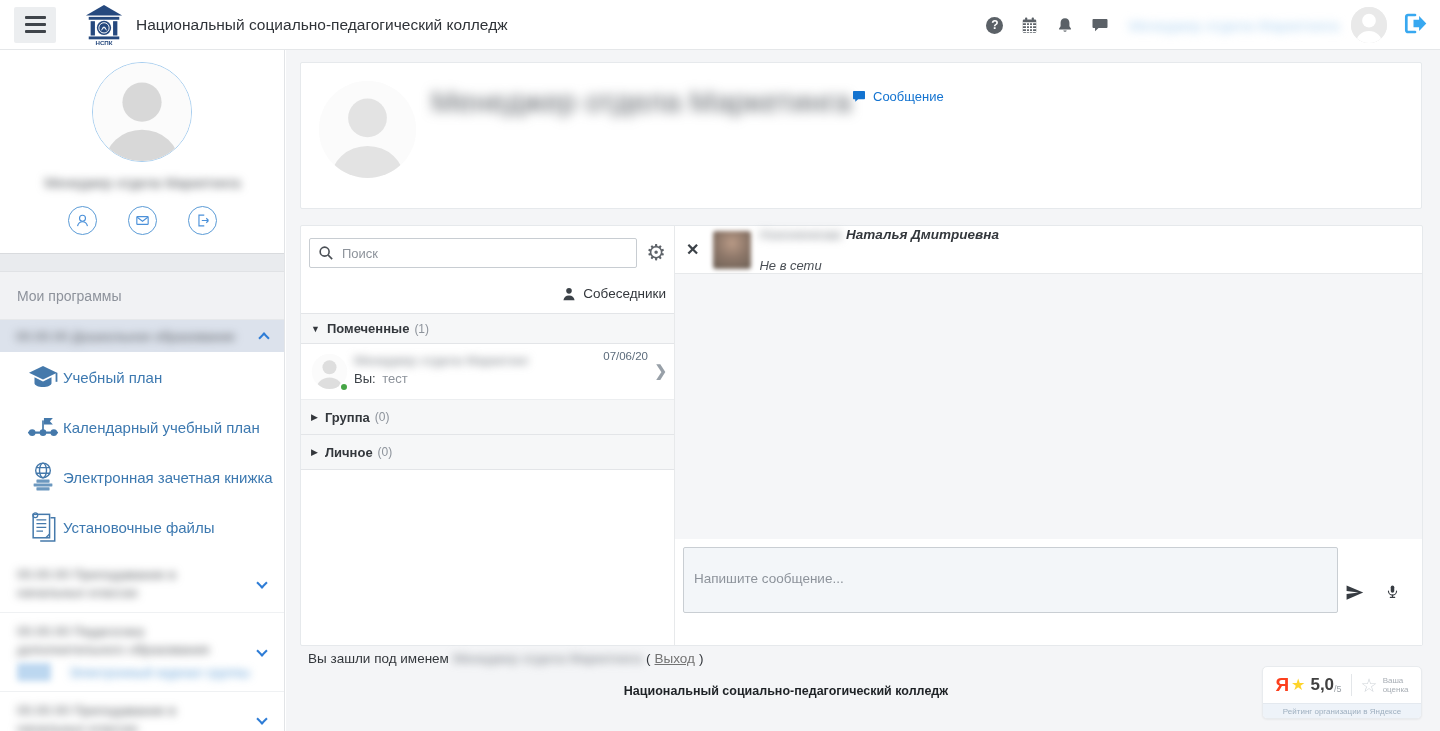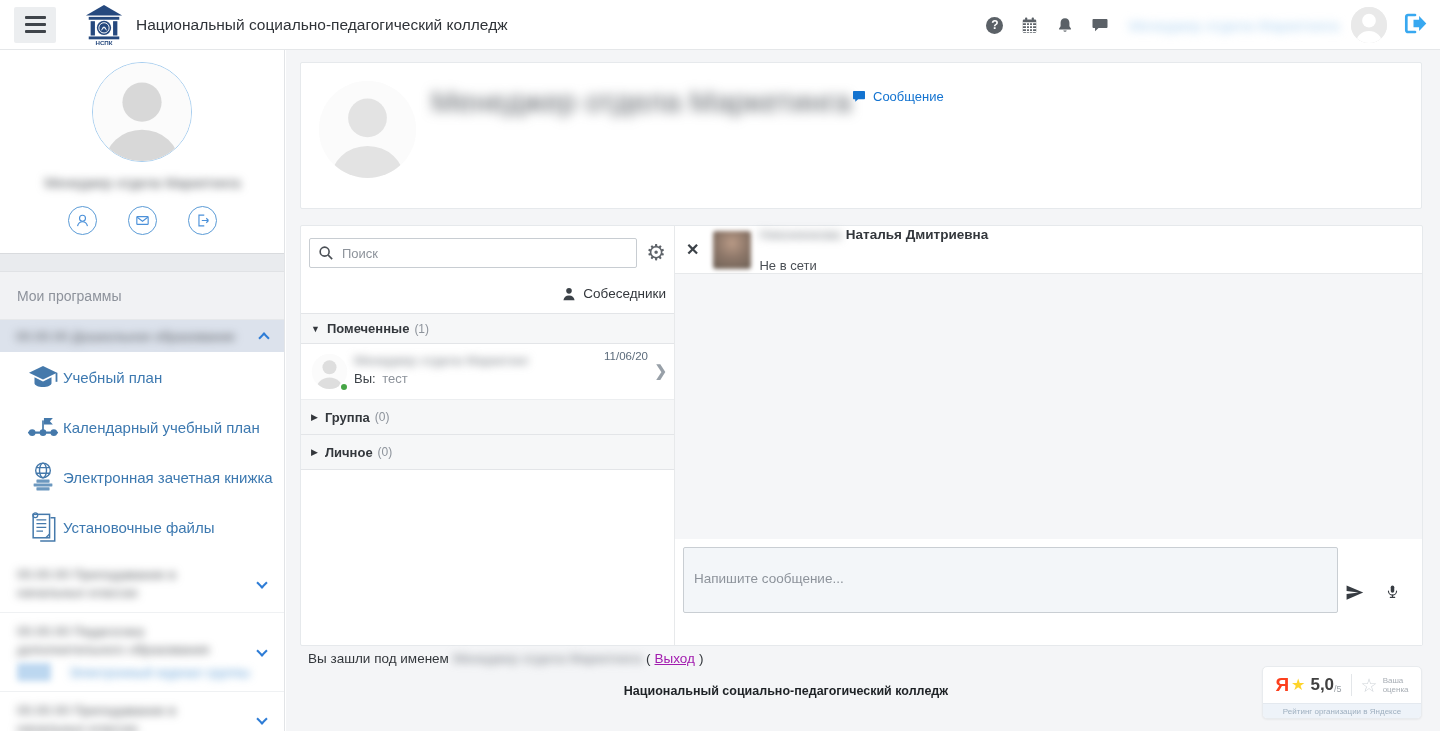--- a/index.html
+++ b/index.html
@@ -108,38 +108,38 @@
   .conv-last .txt { color:#8d939b; margin-left:3px; }
   .conv-date { position:absolute; right:26px; top:6px; font-size:11.5px; color:#5b6b7b; }
   .conv-chev { position:absolute; right:7px; top:18px; font-size:15px; color:#98a0a8; font-weight:bold; }
 
   .msg-right { flex:1; display:flex; flex-direction:column; }
   .chat-head { height:48px; border-bottom:1px solid #e7e9eb; display:flex; align-items:center; padding-left:11px; }
   .chat-close { font-size:16px; font-weight:bold; color:#3c4248; cursor:pointer; line-height:1; }
   .chat-avatar { width:38px; height:38px; border-radius:3px; margin-left:14px; flex:none;
                  background:radial-gradient(circle at 50% 32%, #b99a86 0%, #8d7769 48%, #6d6055 100%);
                  filter:blur(2px); }
-  .chat-id { margin-left:8px; }
+  .chat-id { margin-left:8px;font-style:italic; }
   .chat-name-row { font-size:13.5px; display:flex; align-items:center; gap:5px; }
   .chat-name-row .visible-name { font-weight:bold; color:#33373c; }
   .chat-status { font-size:13px; color:#4a4f55; margin-top:16px; }
   .chat-body { flex:1; background:#f5f6f8; }
   .chat-input-zone { position:relative; height:106px; background:#fff; }
   .chat-input-zone textarea { position:absolute; left:8px; top:8px; width:655px; height:66px; resize:none;
                               background:#f3f6f9; border:1px solid #c9ced3; border-radius:2px;
                               padding:23px 10px; font-size:13.5px; color:#33373c; outline:none;
                               font-family:"Liberation Sans", sans-serif; }
   .chat-input-zone textarea::placeholder { color:#8d939b; }
   .send-btn { position:absolute; right:58px; top:44px; cursor:pointer; }
   .mic-btn  { position:absolute; right:22px; top:42px; cursor:pointer; }
 
   
   .login-line { position:absolute; left:22px; top:601px; font-size:13.5px; color:#33373c;
                 display:flex; align-items:center; gap:4px; }
-  .login-line .logout-link { color:#a21caf; text-decoration:underline; cursor:pointer; }
+  .login-line .logout-link { color:#737373; text-decoration:underline; cursor:pointer; }
   .footer-college { position:absolute; left:0; top:634px; width:1000px; text-align:center;
                     font-size:12.5px; font-weight:bold; color:#1e2226; }
   .ya-badge { position:absolute; left:976px; top:616px; width:160px; height:53px; background:#fff;
               border:1px solid #e8ebee; border-radius:5px; box-shadow:0 1px 2px rgba(0,0,0,0.05);
               overflow:hidden; cursor:pointer; }
   .ya-top { height:36px; display:flex; align-items:center; justify-content:center; }
   .ya-letter { color:#fc3f1d; font-weight:bold; font-size:19px; }
   .ya-star { color:#fed42b; font-size:16px; margin-left:2px; margin-top:-2px; }
   .ya-score { font-size:17px; font-weight:bold; color:#404040; margin-left:5px; }
   .ya-max { font-size:9px; color:#9aa0a6; margin-top:7px; }
@@ -386,21 +386,21 @@
             <circle cx="50" cy="38" r="20" fill="#dedede"></circle>
               <path d="M12 102a38 35 0 0 1 76 0z" fill="#dedede"></path>
             </svg>
         </div>
         <span class="conv-dot"></span>
         <span class="conv-name blur-gray">Менеджер отдела Маркетинга</span>
         <div class="conv-last">
           <span class="pfx">Вы:</span>
           <span class="txt">тест</span>
         </div>
-        <span class="conv-date">11/06/20</span>
+        <span class="conv-date">07/06/20</span>
         <span class="conv-chev">❯</span>
       </div>
 
       <div class="sec-head mid">
         <span class="tri">▶</span>
         <b>Группа</b>
         <span class="cnt">(0)</span>
       </div>
       <div class="sec-head mid">
         <span class="tri">▶</span>

